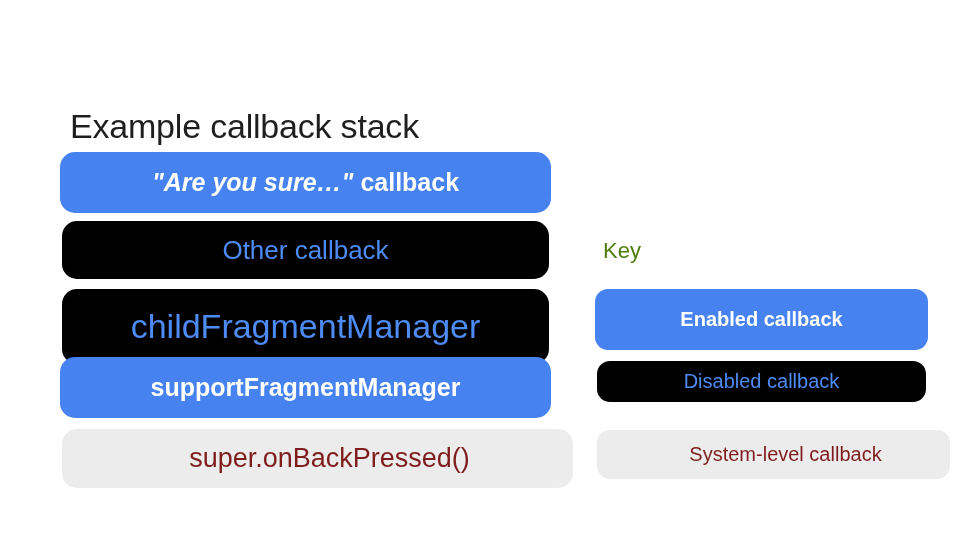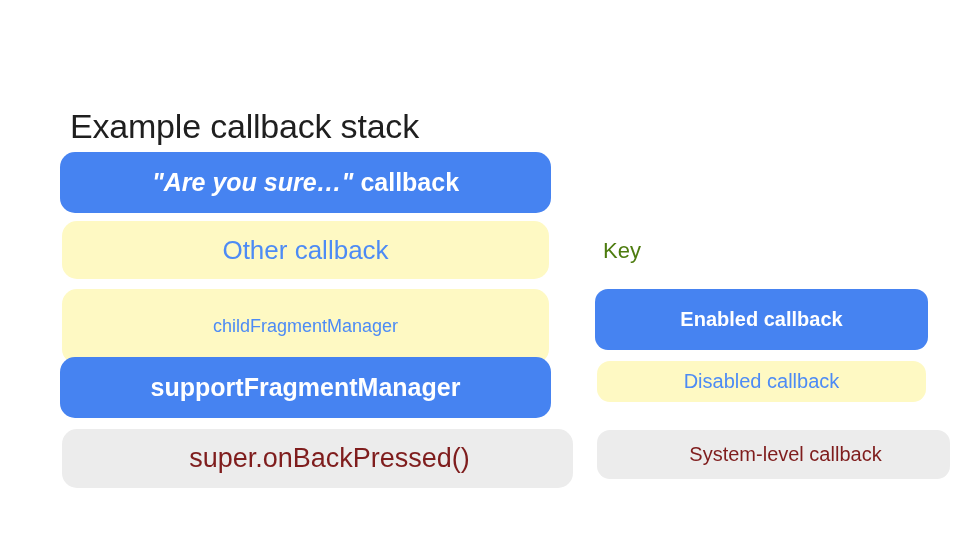--- a/index.html
+++ b/index.html
@@ -39,28 +39,28 @@
     position: absolute;
     left: 0;
     width: 100%;
     border-radius: 15px;
     display: flex;
     align-items: center;
     justify-content: center;
     white-space: pre;
   }
   .row.enabled  { background: #4683F1; color: #FFFFFF; font-weight: 700; }
-  .row.disabled { background: #fef9c3; color: #4D8BF5; }
+  .row.disabled { background: #000000; color: #4D8BF5; }
   .row.system   { background: #ECECEC; color: #7f1d1d; padding-left: 24px; }
 
   .row.enabled.wide { left: -2px; width: calc(100% + 4px); }
 
   .stack-row-1 { top: 152px; height: 61px; font-size: 25px; }
   .stack-row-2 { top: 221px; height: 58px; font-size: 26px; }
-  .stack-row-3 { top: 289px; height: 75px; font-size: 18px; }
+  .stack-row-3 { top: 289px; height: 75px; font-size: 34px; }
   .stack-row-4 { top: 357px; height: 61px; font-size: 25px; }
   .stack-row-5 { top: 429px; height: 59px; font-size: 27px; }
 
   .quoted { font-style: italic; }
 
   
   .legend-heading {
     position: absolute;
     left: 603px;
     top: 238px;

